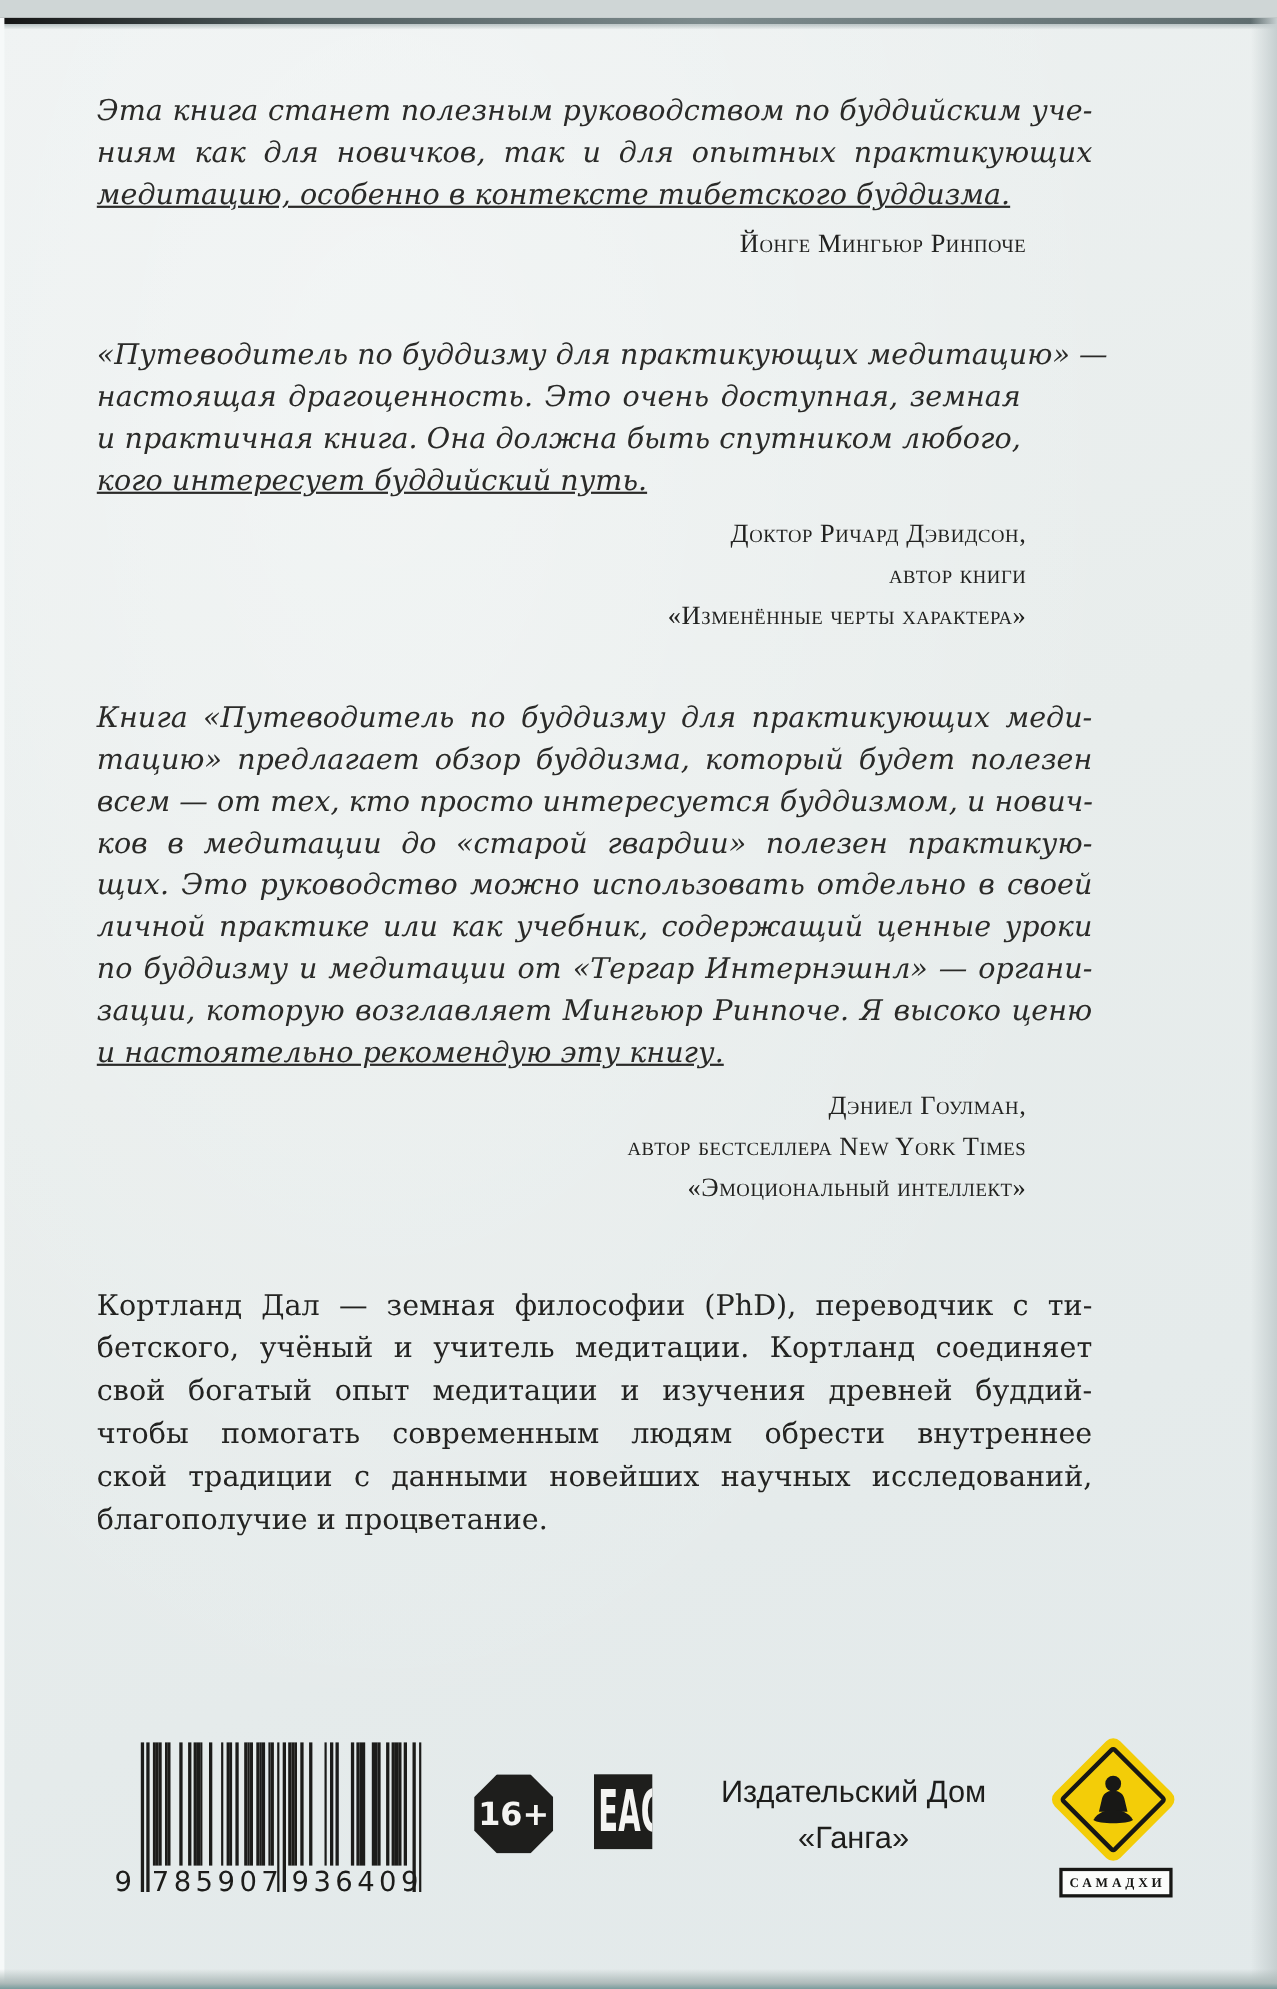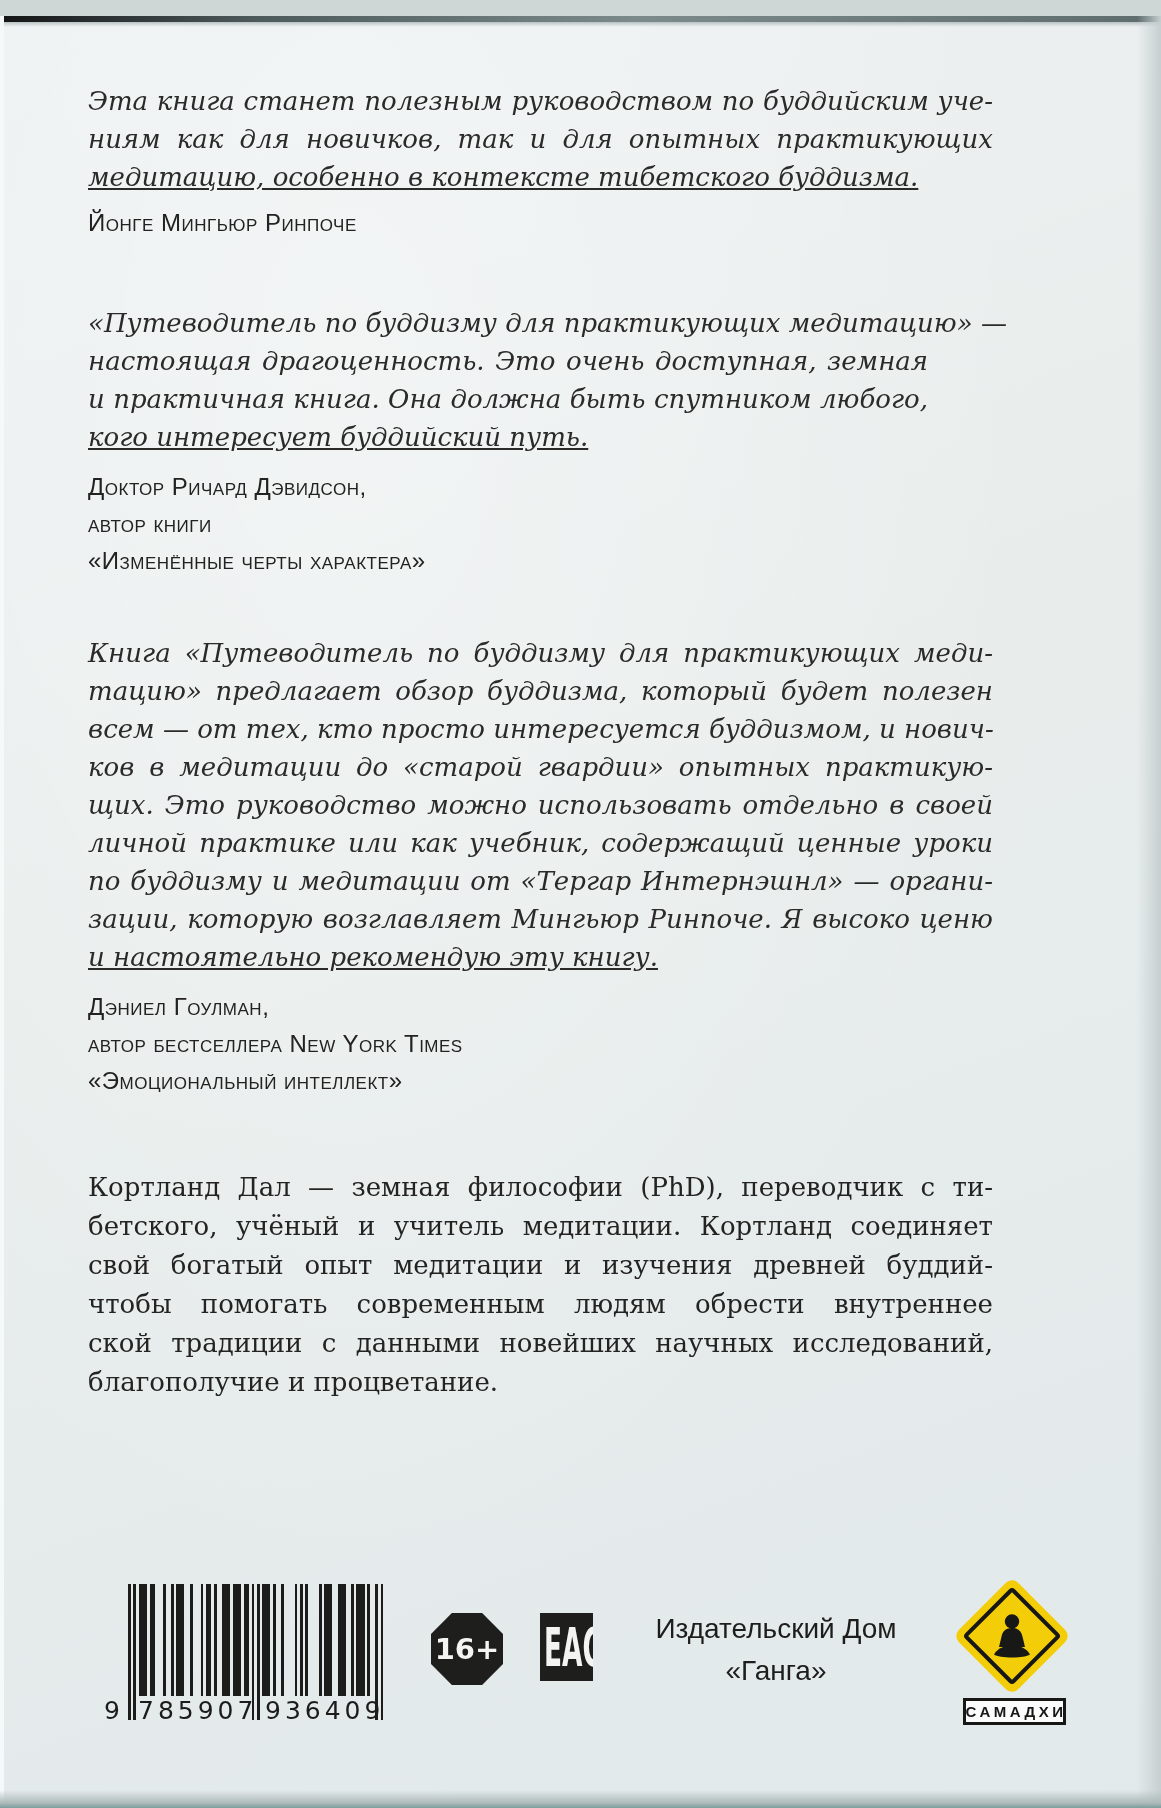--- a/index.html
+++ b/index.html
@@ -30,23 +30,24 @@
     position:absolute;left:88px;width:905px;
     font-family:"DejaVu Serif",serif;font-style:italic;
     font-size:26px;line-height:38px;color:var(--ink,#2a2a28);
   }
   .quote-block.narrow{width:840px;}
   .quote-block .tline{text-align:justify;text-align-last:justify;white-space:nowrap;}
   .quote-block .tline.last{text-align-last:left;text-decoration:underline;}
 
   .attr-block{
     position:absolute;left:88px;width:845px;
-    font-family:Liberation Sans, sans-serif;
+    font-family:Liberation Serif, serif;
     font-variant:small-caps;letter-spacing:.5px;
     font-size:24px;line-height:37px;color:#222220;
+    text-align:right;
   }
   .attr-block .tline{white-space:nowrap;}
 
   .bio-block{
     position:absolute;left:88px;width:905px;
     font-family:"DejaVu Serif",serif;
     font-size:26px;line-height:39px;color:#232321;
   }
   .bio-block .tline{text-align:justify;text-align-last:justify;white-space:nowrap;}
   .bio-block .tline.last{text-align-last:left;}
@@ -80,21 +81,21 @@
 
   
   .samadhi{position:absolute;left:950px;top:1560px;width:126px;height:152px;}
   .diamond{position:absolute;left:20px;top:18px;width:84px;height:84px;
     transform:rotate(45deg);background:var(--sign-yellow,#f3cd08);border-radius:9px;}
   .diamond::after{content:"";position:absolute;inset:7px;border:4px solid #171715;border-radius:4px;}
   .meditator{position:absolute;left:39px;top:37px;width:46px;height:46px;}
   .samadhi-label{position:absolute;left:13px;top:122px;width:94px;height:21px;
     border:3px solid #171715;background:#fbfcfb;
     display:flex;align-items:center;justify-content:center;
-    font-family:Liberation Sans, sans-serif;font-weight:bold;font-size:15px;
+    font-family:Liberation Serif, serif;font-weight:bold;font-size:12px;
     letter-spacing:3.5px;color:#171715;padding-left:3px;}
 </style>
 </head>
 <body>
 
 <div id="cover">
 
   <div class="scan-top"></div>
   <div class="scan-top-fade"></div>
   <div class="scan-right"></div>
@@ -118,21 +119,21 @@
   <div class="attr-block" style="top:452px">
       <div class="tline">Доктор Ричард Дэвидсон,</div>
       <div class="tline">автор книги</div>
       <div class="tline last">«Изменённые черты характера»</div>
     </div>
 
   <div class="quote-block" style="top:618px">
       <div class="tline">Книга «Путеводитель по буддизму для практикующих меди-</div>
       <div class="tline">тацию» предлагает обзор буддизма, который будет полезен</div>
       <div class="tline">всем — от тех, кто просто интересуется буддизмом, и нович-</div>
-      <div class="tline">ков в медитации до «старой гвардии» опытных практикую-</div>
+      <div class="tline">ков в медитации до «старой гвардии» полезен практикую-</div>
       <div class="tline">щих. Это руководство можно использовать отдельно в своей</div>
       <div class="tline">личной практике или как учебник, содержащий ценные уроки</div>
       <div class="tline">по буддизму и медитации от «Тергар Интернэшнл» — органи-</div>
       <div class="tline">зации, которую возглавляет Мингьюр Ринпоче. Я высоко ценю</div>
       <div class="tline last">и настоятельно рекомендую эту книгу.</div>
     </div>
   <div class="attr-block" style="top:972px">
       <div class="tline">Дэниел Гоулман,</div>
       <div class="tline">автор бестселлера New York Times</div>
       <div class="tline last">«Эмоциональный интеллект»</div>

